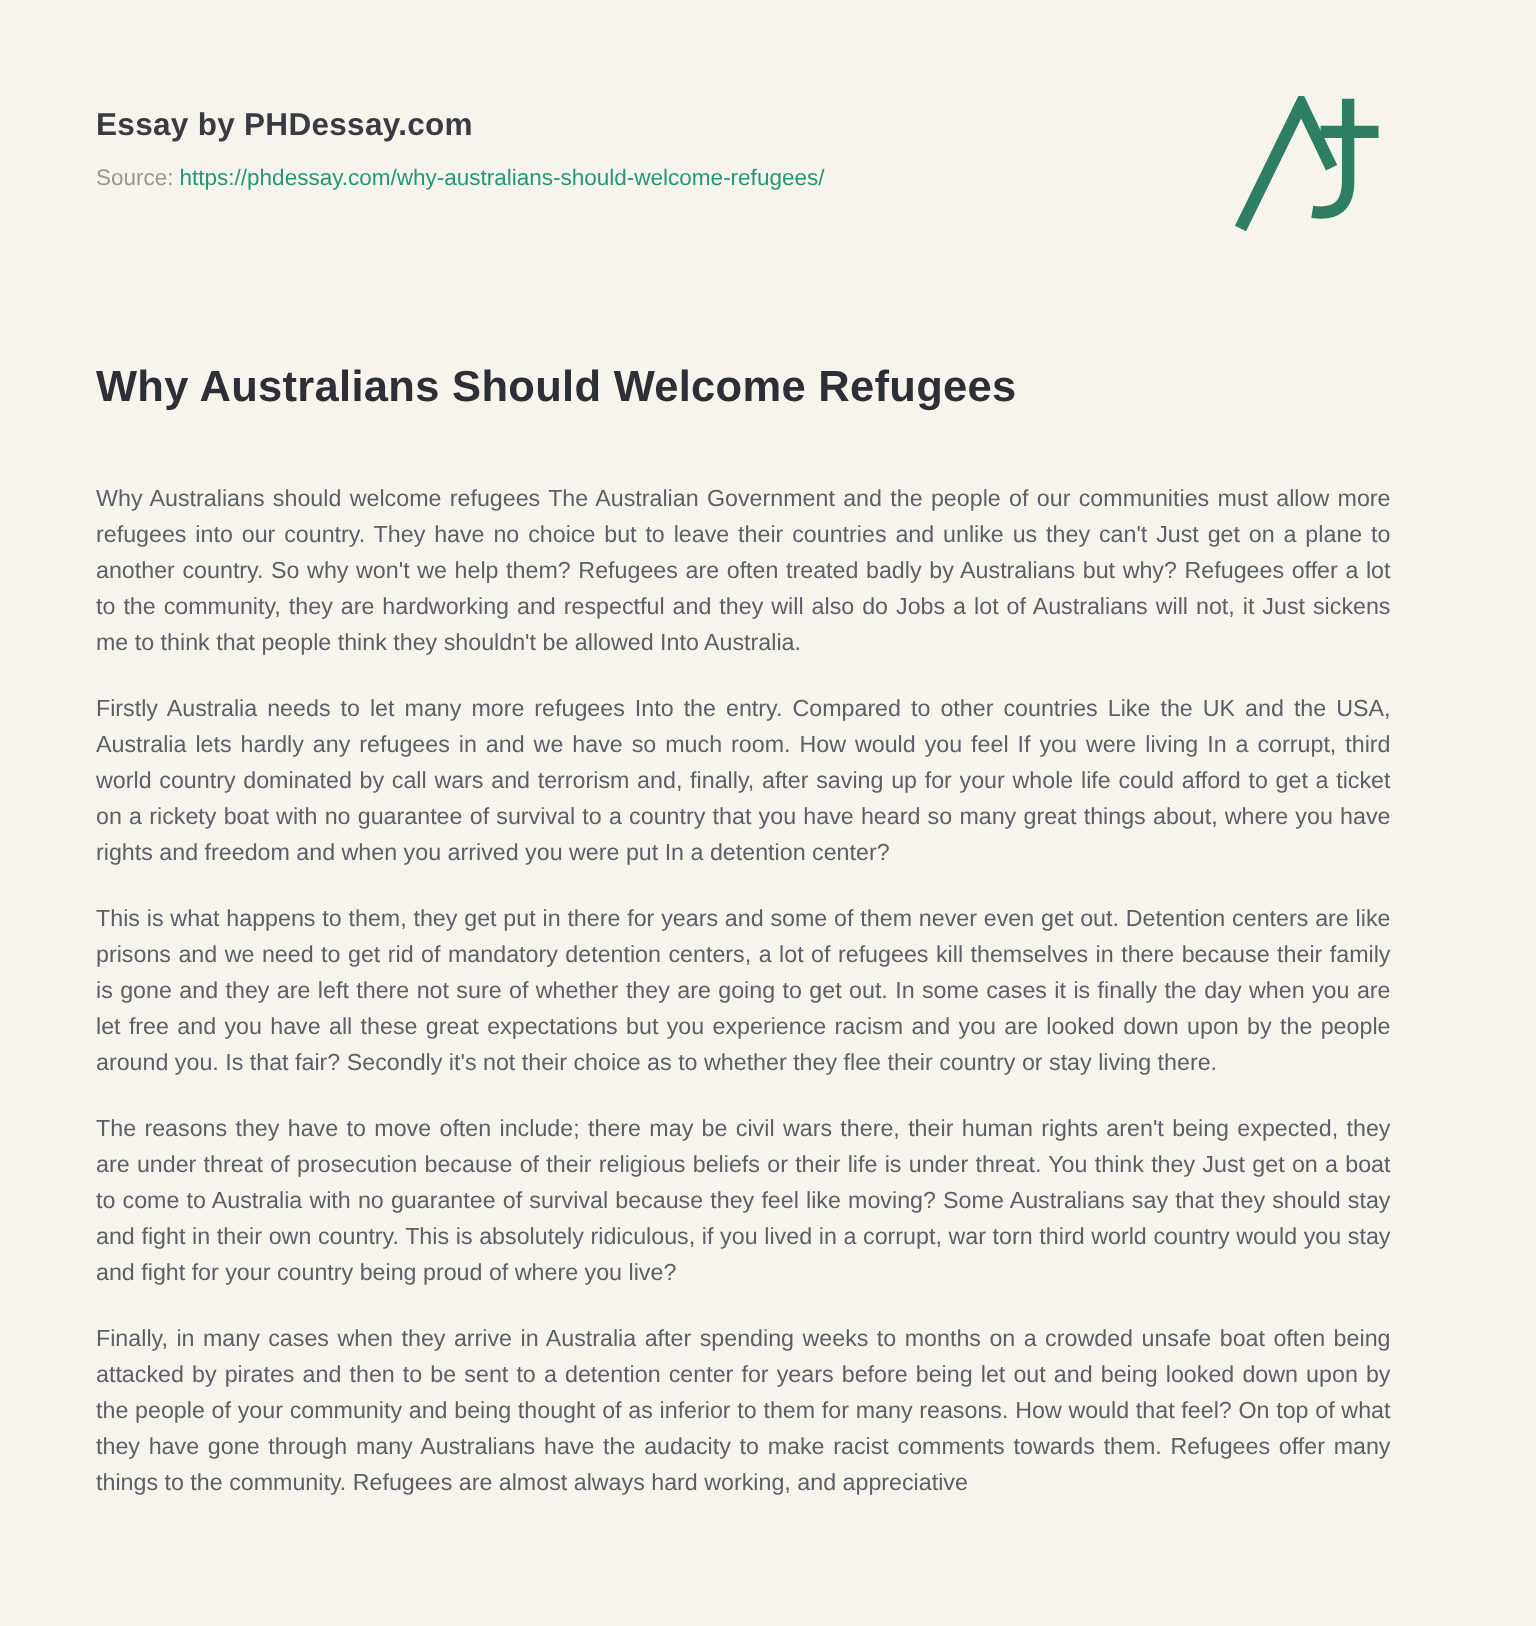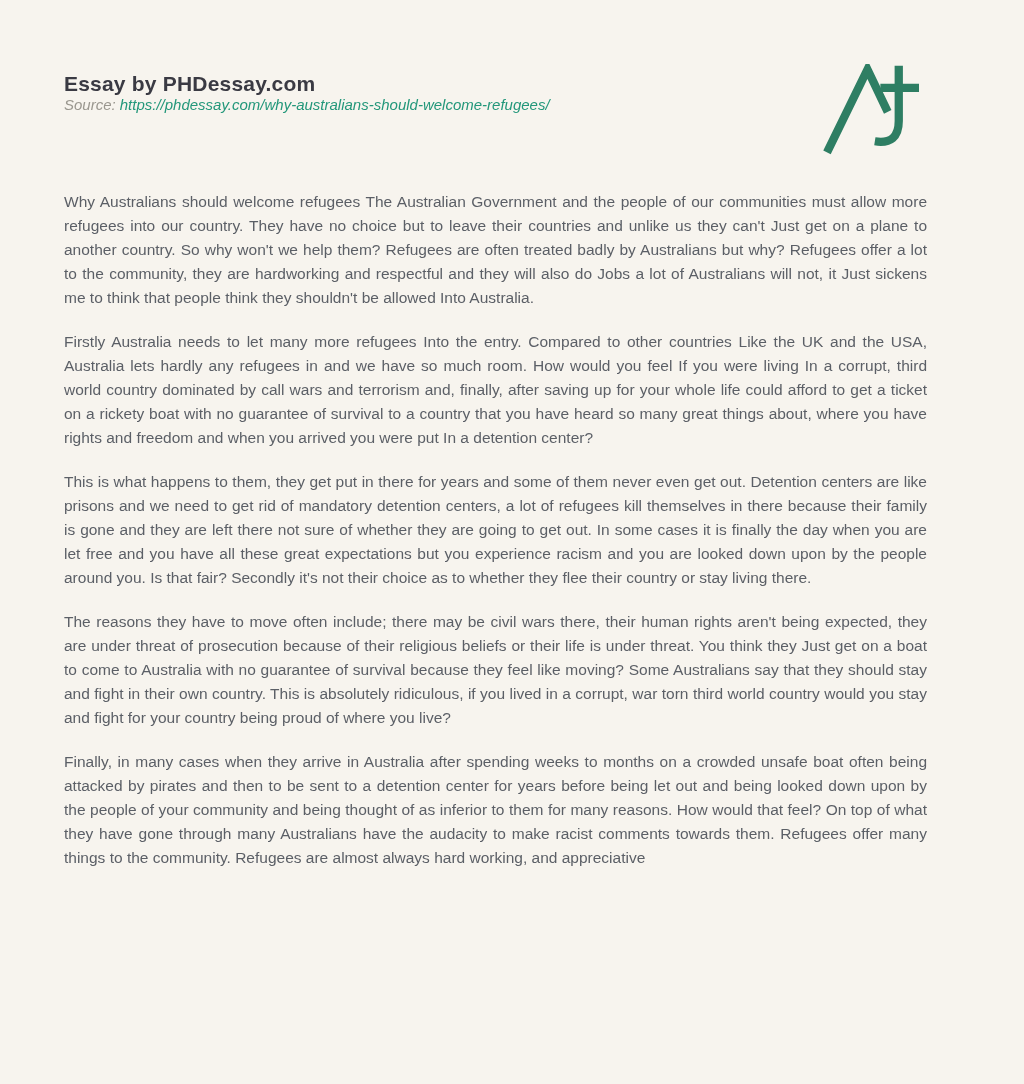--- a/index.html
+++ b/index.html
@@ -21,23 +21,23 @@
     justify-content: space-between;
     align-items: flex-start;
   }
   .byline {
     font-size: 21px;
     font-weight: 700;
     color: #3a3a43;
     letter-spacing: 0.2px;
   }
   .source-line {
+    margin-top: 14px;
     font-size: 15px;
     color: #9a978f;
-    font-style: italic;
   }
   .source-line a {
     color: #23977a;
     text-decoration: none;
     margin-left: 4px;
   }
   .logo {
     width: 104px;
     height: 92px;
     margin-top: -8px;
@@ -46,21 +46,21 @@
   }
   .logo svg { width: 100%; height: 100%; }
   .essay-title {
     margin-top: 86px;
     font-size: 29px;
     font-weight: 700;
     color: #2e2e37;
     letter-spacing: 0.2px;
   }
   .essay-body {
-    margin-top: 34px;
+    margin-top: 46px;
   }
   .essay-body p {
     font-size: 15.5px;
     line-height: 24px;
     color: #5b5f66;
     text-align: justify;
     margin-bottom: 20px;
   }
 </style>
 </head>
@@ -81,20 +81,21 @@
         <g fill="none" stroke="#2e7e63" stroke-width="9">
           <path d="M6 96 L50 6 L72 52" stroke-linecap="butt"></path>
           <path d="M84 2 L84 62 Q84 88 58 84" stroke-linecap="butt"></path>
           <path d="M64 26 L106 26" stroke-linecap="butt"></path>
         </g>
       </svg>
     </div>
   </header>
 
   <main>
+    <h1 class="essay-title">Why Australians Should Welcome Refugees</h1>
 
     <div class="essay-body">
       <p>Why Australians should welcome refugees The Australian Government and the people of our communities must allow more refugees into our country. They have no choice but to leave their countries and unlike us they can't Just get on a plane to another country. So why won't we help them? Refugees are often treated badly by Australians but why? Refugees offer a lot to the community, they are hardworking and respectful and they will also do Jobs a lot of Australians will not, it Just sickens me to think that people think they shouldn't be allowed Into Australia.</p>
       <p>Firstly Australia needs to let many more refugees Into the entry. Compared to other countries Like the UK and the USA, Australia lets hardly any refugees in and we have so much room. How would you feel If you were living In a corrupt, third world country dominated by call wars and terrorism and, finally, after saving up for your whole life could afford to get a ticket on a rickety boat with no guarantee of survival to a country that you have heard so many great things about, where you have rights and freedom and when you arrived you were put In a detention center?</p>
       <p>This is what happens to them, they get put in there for years and some of them never even get out. Detention centers are like prisons and we need to get rid of mandatory detention centers, a lot of refugees kill themselves in there because their family is gone and they are left there not sure of whether they are going to get out. In some cases it is finally the day when you are let free and you have all these great expectations but you experience racism and you are looked down upon by the people around you. Is that fair? Secondly it's not their choice as to whether they flee their country or stay living there.</p>
       <p>The reasons they have to move often include; there may be civil wars there, their human rights aren't being expected, they are under threat of prosecution because of their religious beliefs or their life is under threat. You think they Just get on a boat to come to Australia with no guarantee of survival because they feel like moving? Some Australians say that they should stay and fight in their own country. This is absolutely ridiculous, if you lived in a corrupt, war torn third world country would you stay and fight for your country being proud of where you live?</p>
       <p>Finally, in many cases when they arrive in Australia after spending weeks to months on a crowded unsafe boat often being attacked by pirates and then to be sent to a detention center for years before being let out and being looked down upon by the people of your community and being thought of as inferior to them for many reasons. How would that feel? On top of what they have gone through many Australians have the audacity to make racist comments towards them. Refugees offer many things to the community. Refugees are almost always hard working, and appreciative</p>
     </div>
   </main>
 

